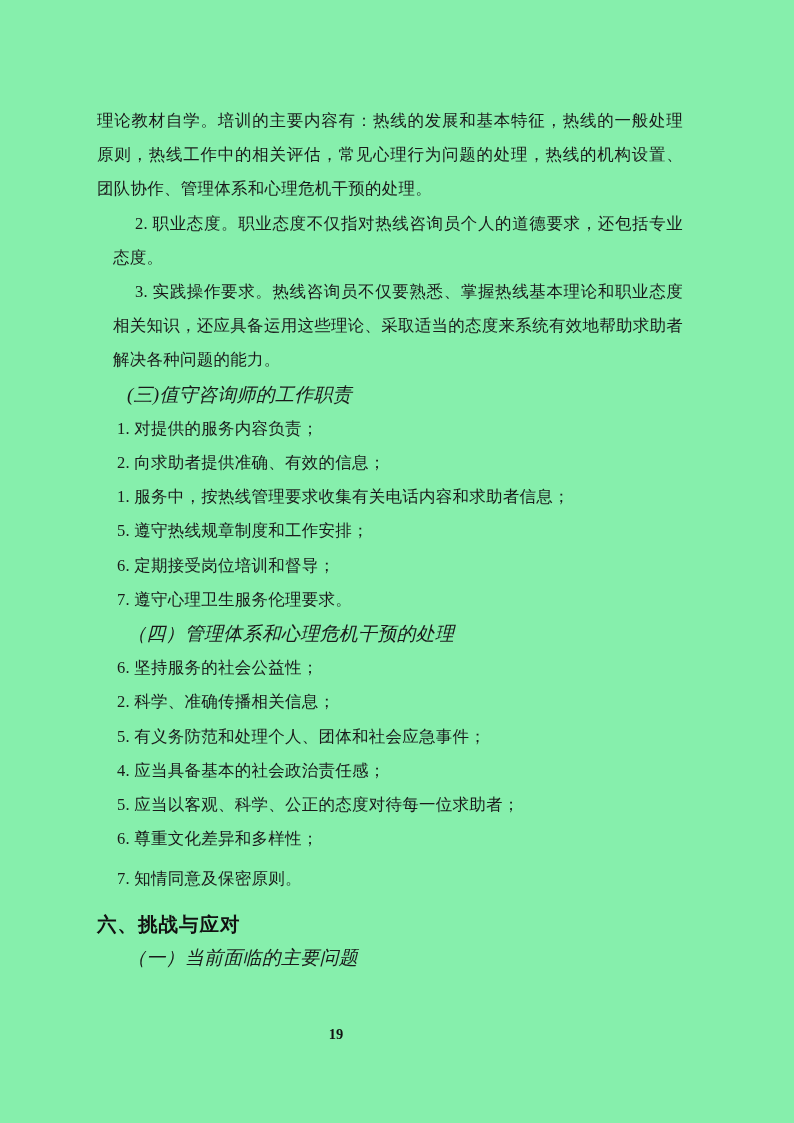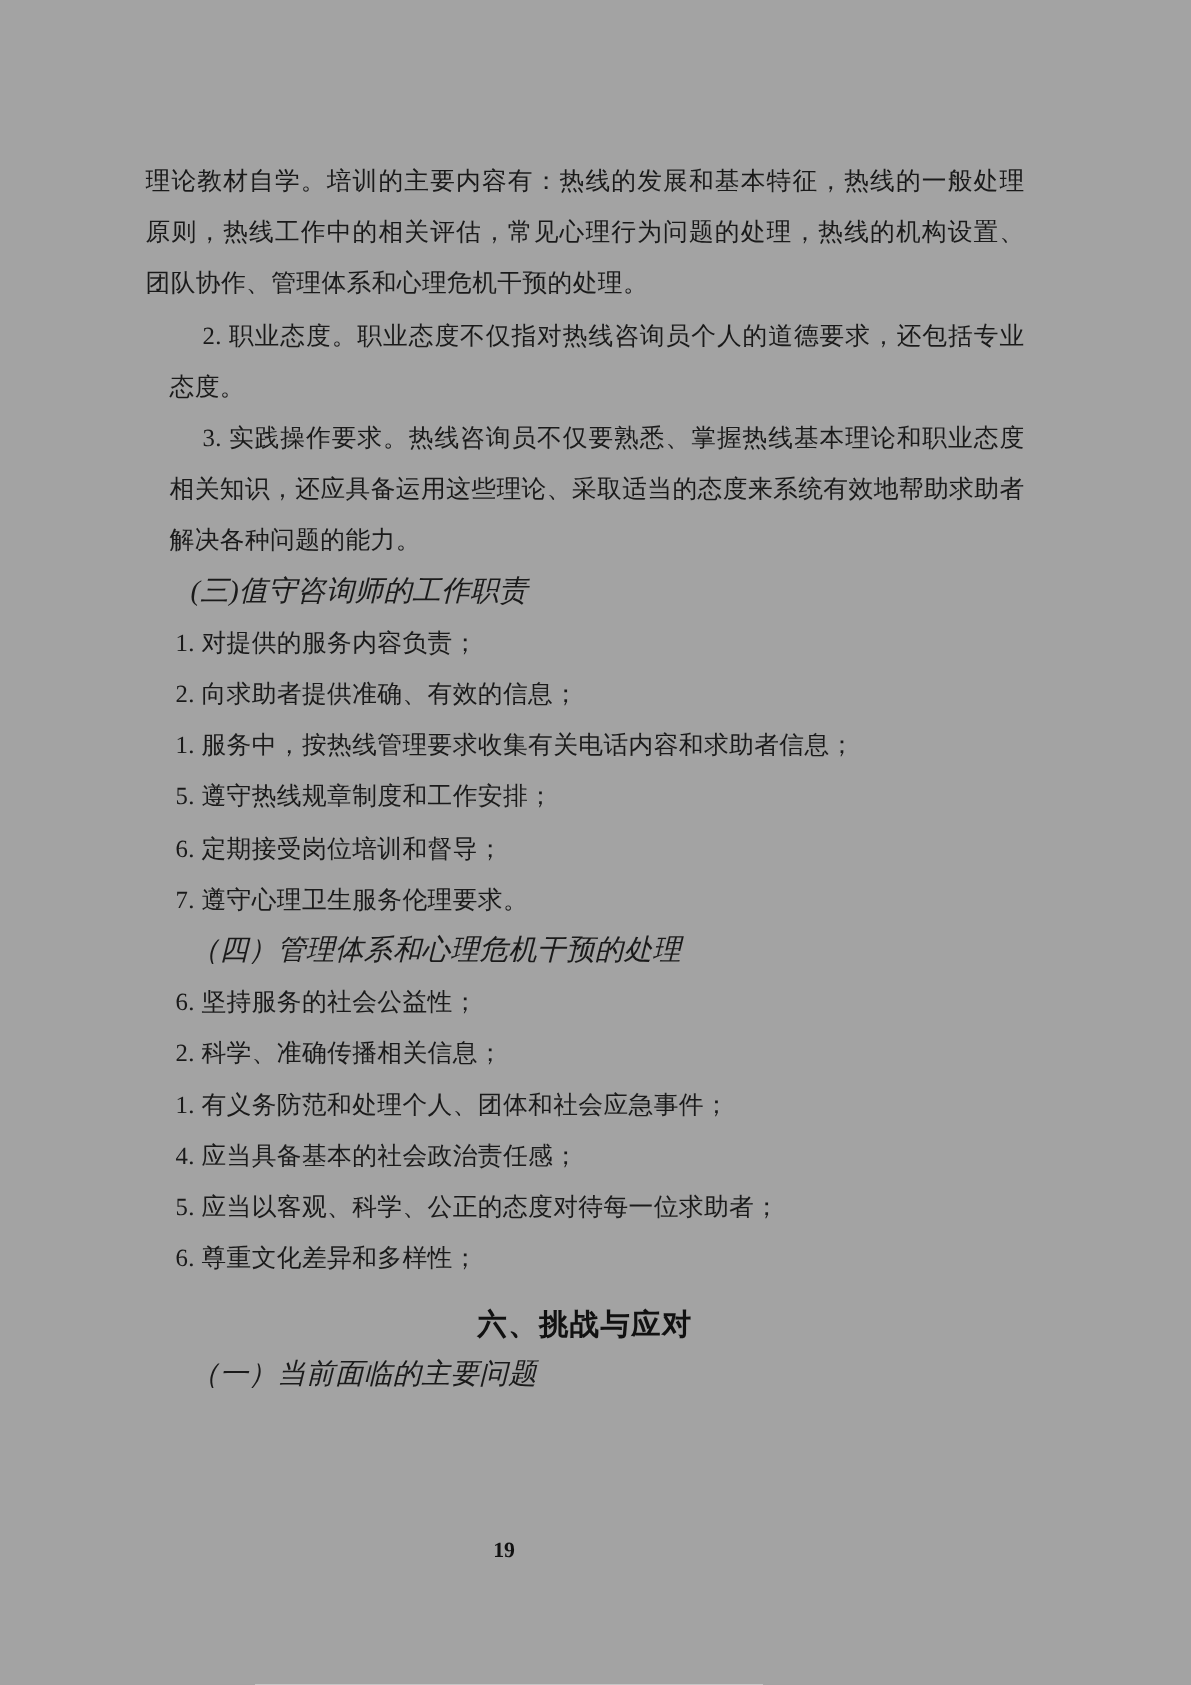--- a/index.html
+++ b/index.html
@@ -11,21 +11,21 @@
     width: 794px;
     height: 1123px;
     position: relative;
     font-family: "Liberation Serif", "DejaVu Serif", serif;
     color: #1a1a1a;
     overflow: hidden;
   }
   .page {
     position: absolute;
     inset: 0;
-    background: #a3a3a3;
+    background: #86efac;
   }
   .content {
     position: absolute;
     left: 97px;
     top: 104px;
     width: 586px;
   }
   .p {
     font-size: 16.5px;
     line-height: 34.2px;
@@ -55,21 +55,20 @@
     font-style: italic;
   }
   .h1 {
     font-family: "Liberation Sans", "DejaVu Sans", sans-serif;
     font-weight: bold;
     font-size: 19.5px;
     line-height: 34px;
     letter-spacing: 1px;
     color: #111111;
     margin: 10px 0 0 0;
-    text-align: center;
   }
   .footer {
     position: absolute;
     top: 1026px;
     left: 0;
     width: 672px;
     text-align: center;
     font-family: "Liberation Serif", "DejaVu Serif", serif;
     font-weight: bold;
     font-size: 14.5px;
@@ -92,24 +91,25 @@
     <p class="item">2. 向求助者提供准确、有效的信息；</p>
     <p class="item">1. 服务中，按热线管理要求收集有关电话内容和求助者信息；</p>
     <p class="item">5. 遵守热线规章制度和工作安排；</p>
     <p class="item">6. 定期接受岗位培训和督导；</p>
     <p class="item">7. 遵守心理卫生服务伦理要求。</p>
 
     <p class="sub">（四）管理体系和心理危机干预的处理</p>
 
     <p class="item">6. 坚持服务的社会公益性；</p>
     <p class="item">2. 科学、准确传播相关信息；</p>
-    <p class="item">1. 有义务防范和处理个人、团体和社会应急事件；</p>
+    <p class="item">5. 有义务防范和处理个人、团体和社会应急事件；</p>
     <p class="item">4. 应当具备基本的社会政治责任感；</p>
     <p class="item">5. 应当以客观、科学、公正的态度对待每一位求助者；</p>
     <p class="item">6. 尊重文化差异和多样性；</p>
+    <p class="item gap">7. 知情同意及保密原则。</p>
 
     <p class="h1">六、挑战与应对</p>
 
     <p class="sub">（一）当前面临的主要问题</p>
 
   </div>
 
   <div class="footer">
     <span>19</span>
   </div>

